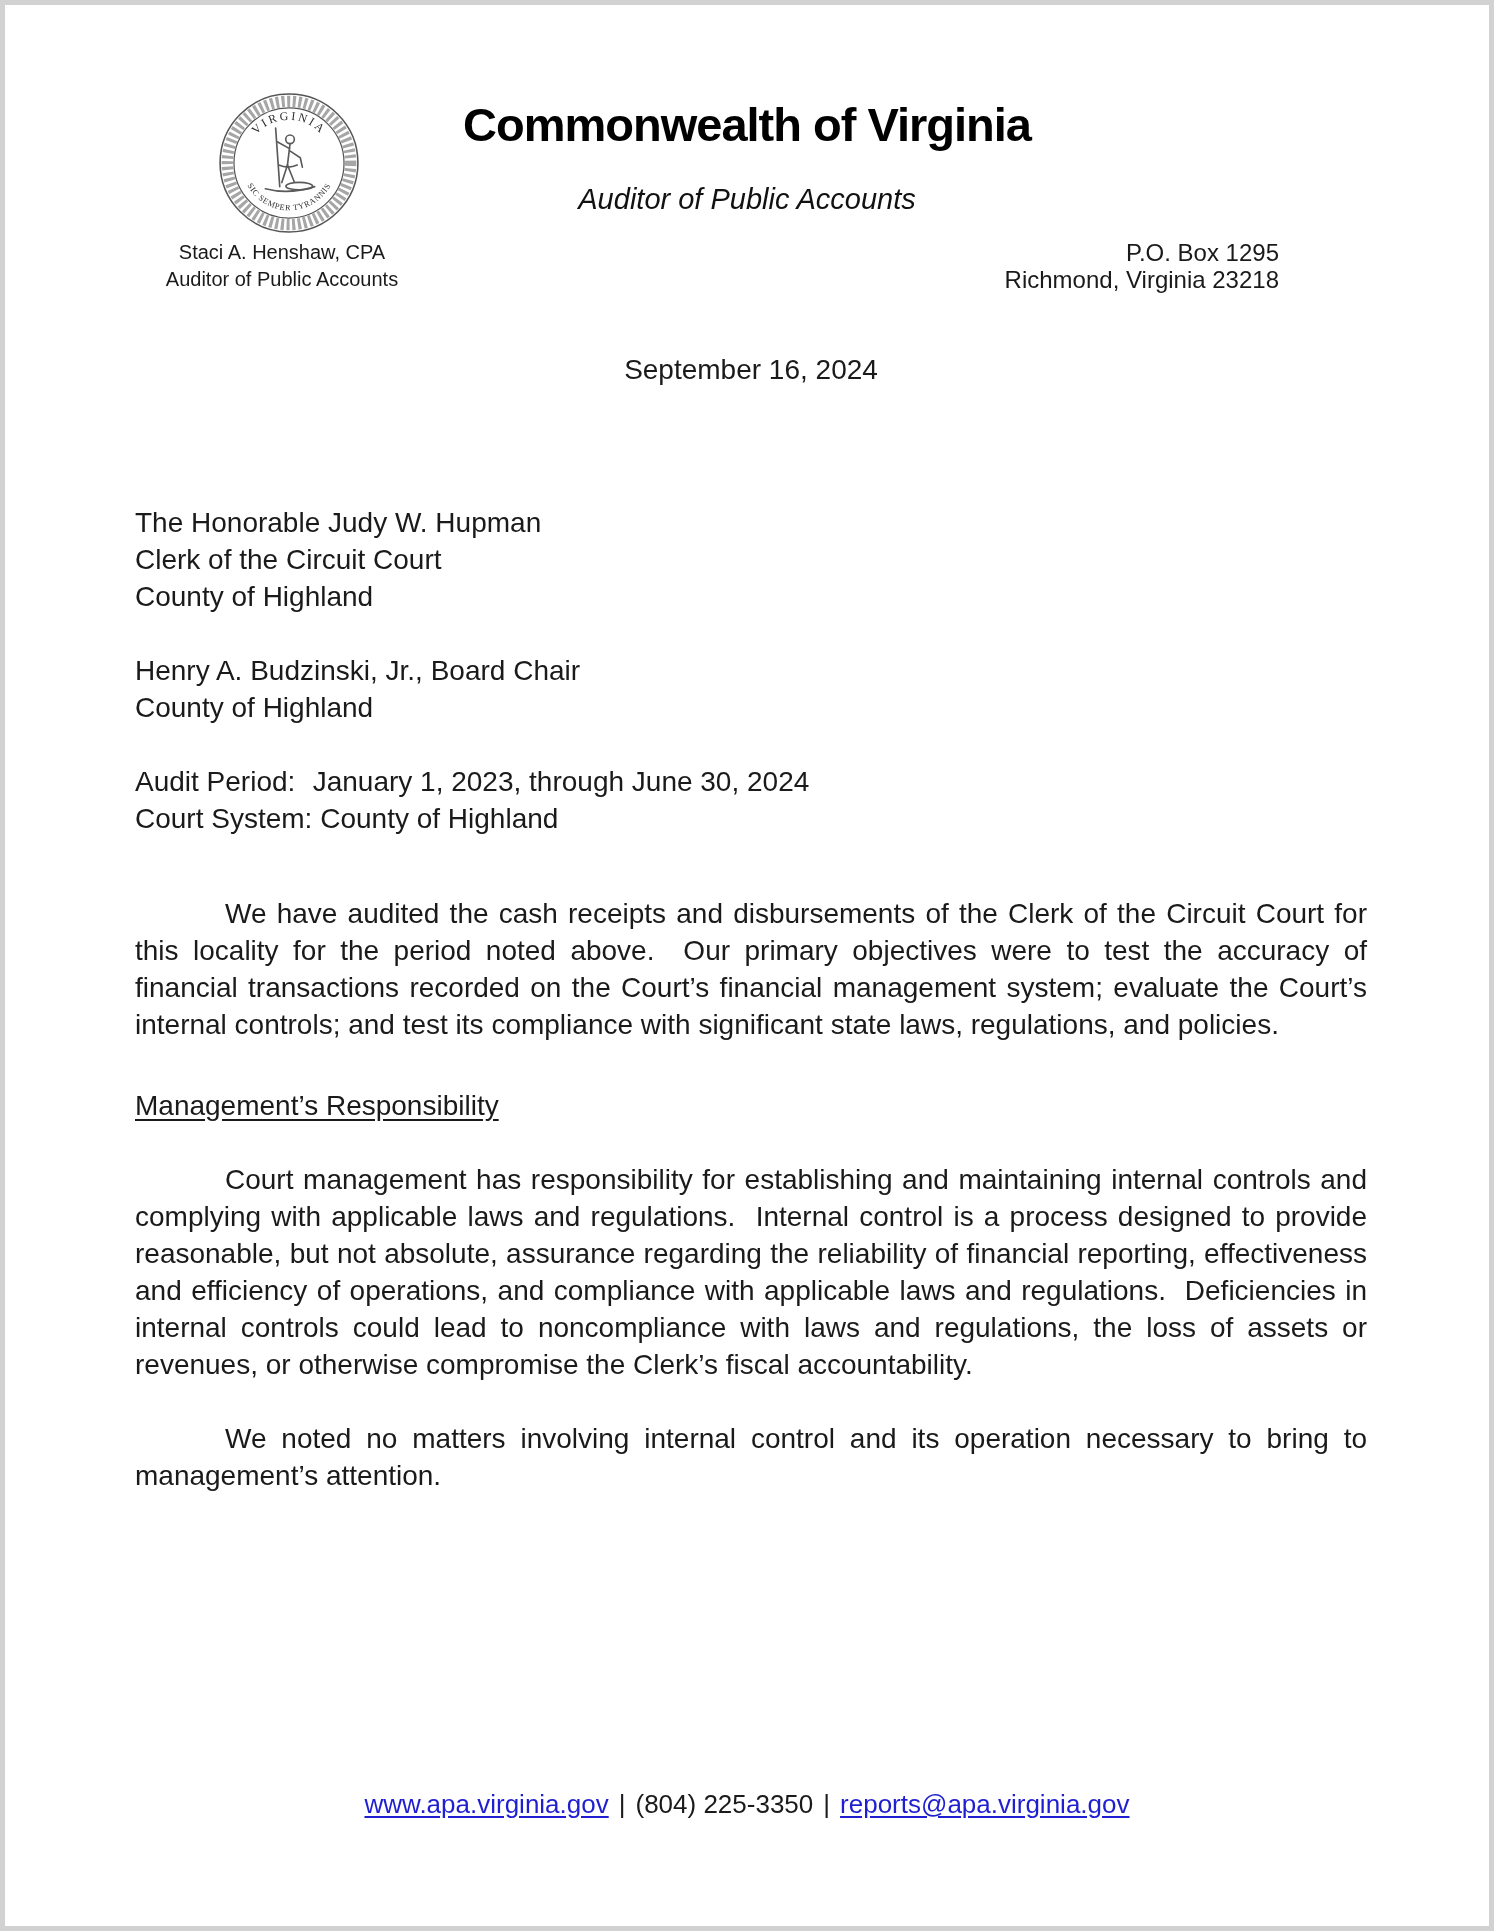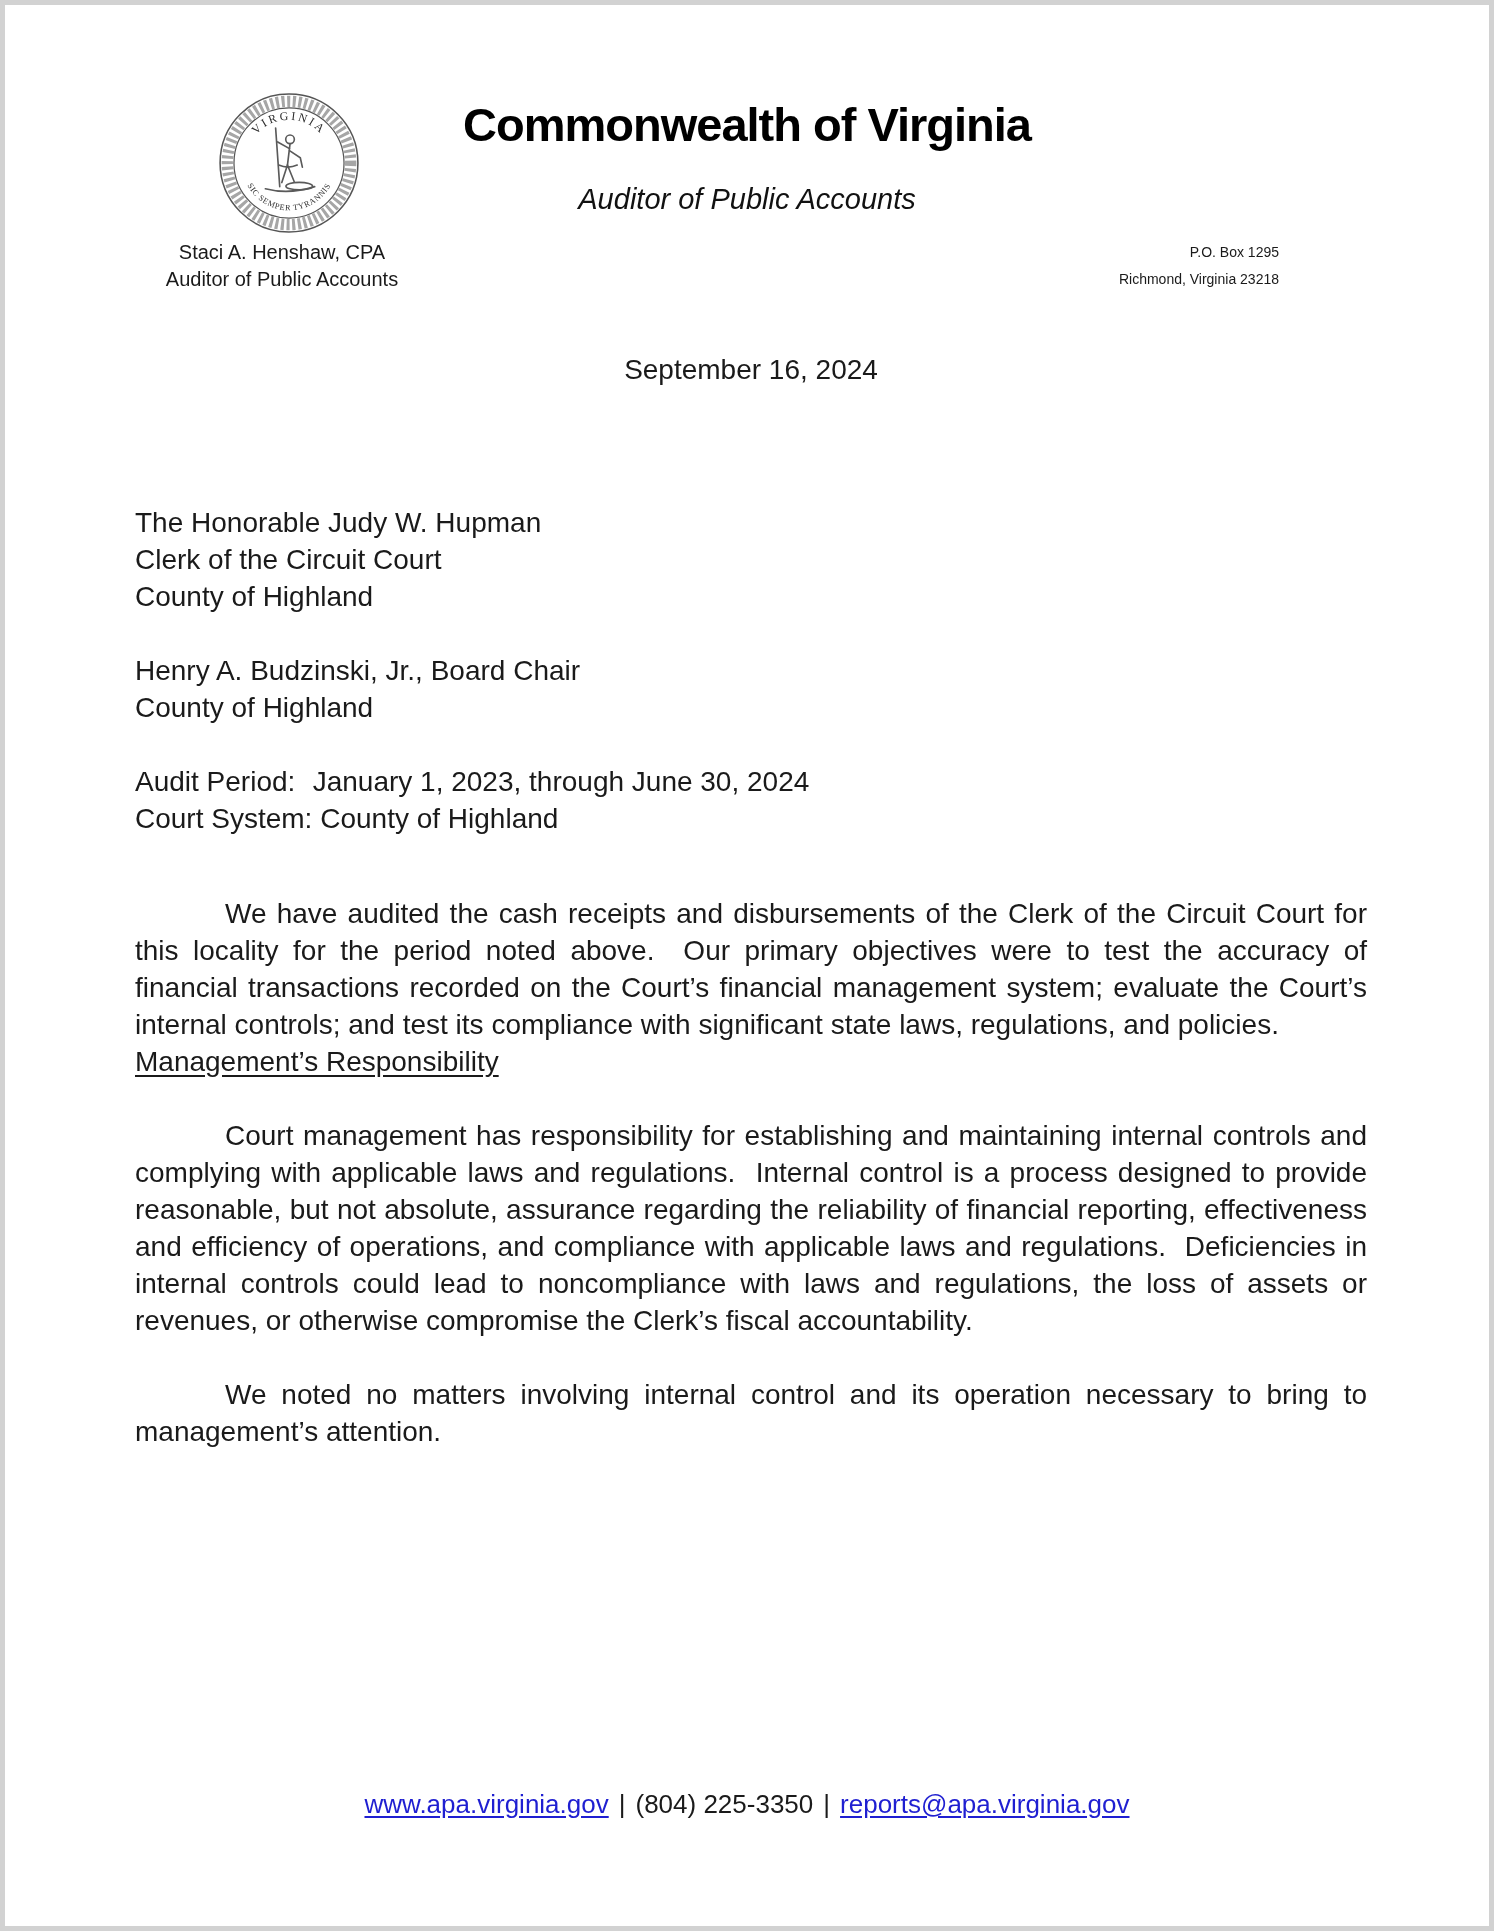--- a/index.html
+++ b/index.html
@@ -63,21 +63,21 @@
     width: 290px;
     text-align: center;
     font-size: 20px;
     line-height: 27px;
   }
   .address-block {
     position: absolute;
     right: 210px;
     top: 234px;
     text-align: right;
-    font-size: 14px;
+    font-size: 24px;
     line-height: 27px;
   }
 
   
   .content {
     padding: 0 122px 0 130px;
     font-size: 28px;
     line-height: 37px;
   }
   .date-line {
@@ -93,20 +93,21 @@
   .para {
     margin: 0;
     text-align: justify;
     text-indent: 90px;
     white-space: pre-wrap;
   }
   .para-1 { margin-top: 58px; }
   .para-2 { margin-top: 37px; }
   .para-3 { margin-top: 37px; }
   .section-heading {
+    margin-top: 44px;
     text-decoration: underline;
     text-underline-offset: 4px;
   }
 
   
   .page-footer {
     position: absolute;
     left: 0;
     right: 0;
     bottom: 106px;

